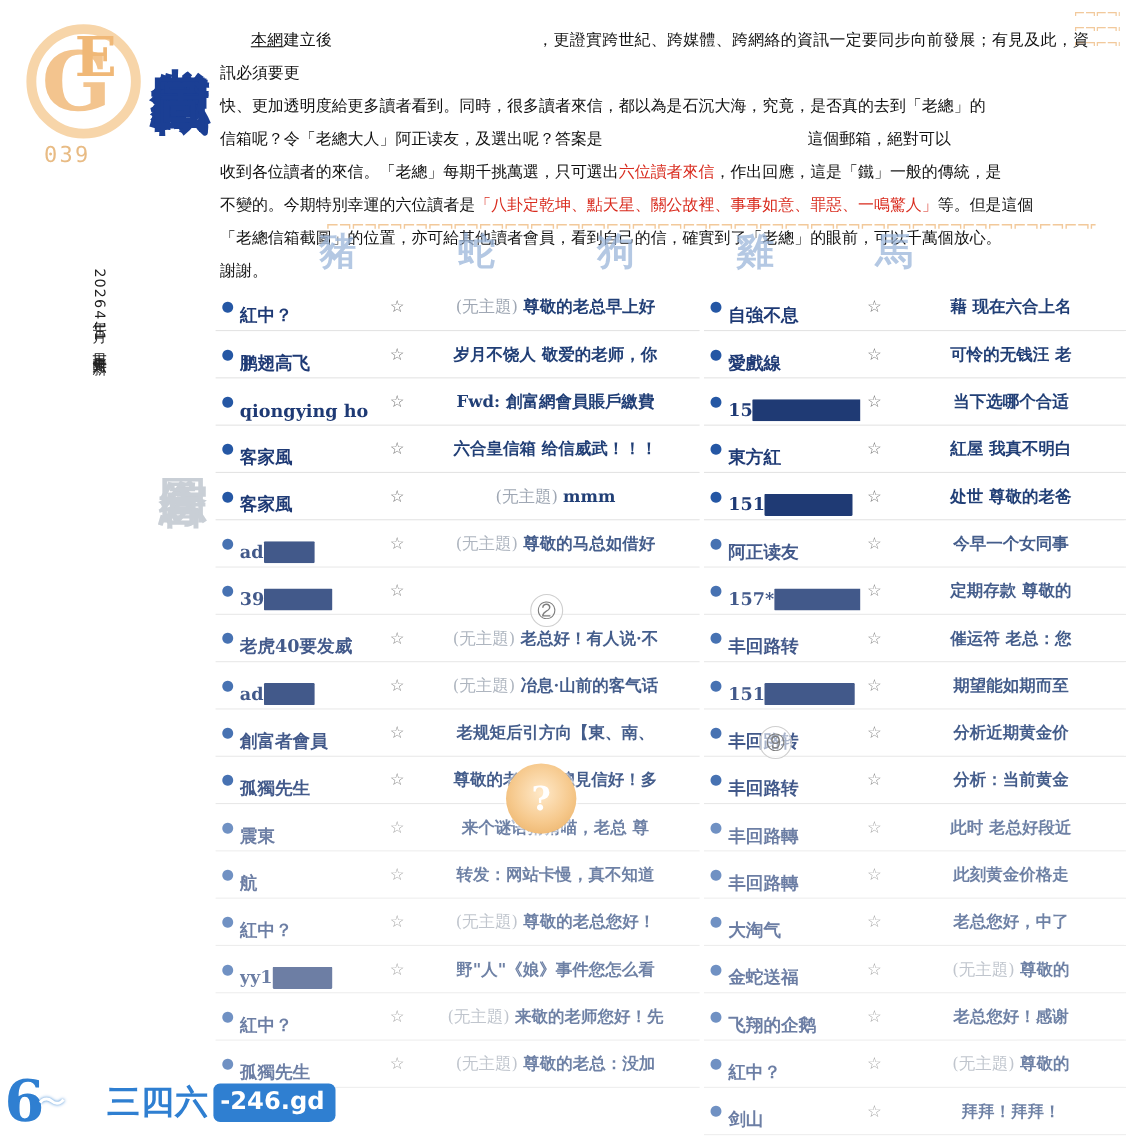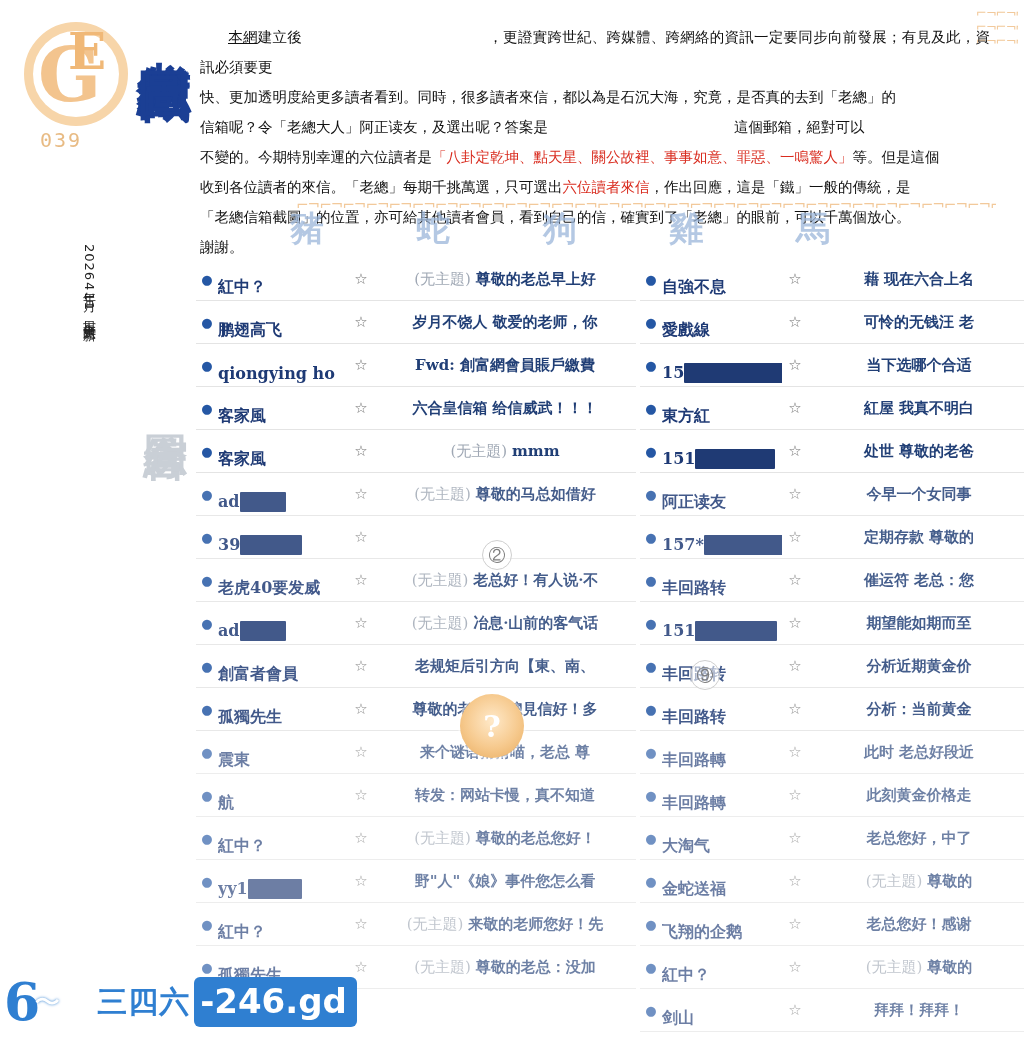--- a/index.html
+++ b/index.html
@@ -280,21 +280,21 @@
     font-size: 30px;
     font-weight: bold;
     color: #2f7fd1;
     font-family: "DejaVu Serif", serif;
     letter-spacing: 1px;
     margin-left: 35px;
   }
   .badge .dom {
     background: #2f7fd1;
     color: #ffffff;
-    font-size: 34px;
+    font-size: 22px;
     font-weight: bold;
     padding: 4px 10px 6px 6px;
     border-radius: 6px;
     margin-left: 4px;
     font-family: "DejaVu Sans", sans-serif;
   }
 </style>
 </head>
 <body>
 
@@ -319,24 +319,24 @@
 
 <div class="article">
   <p>
     <span class="indent"></span><span class="u">本網</span><span>建立後</span><span class="gap"></span><span>，更證實跨世紀、跨媒體、跨網絡的資訊一定要同步向前發展；有見及此，資訊必須要更</span>
   </p>
   <p><span>快、更加透明度給更多讀者看到。同時，很多讀者來信，都以為是石沉大海，究竟，是否真的去到「老總」的</span></p>
   <p>
     <span>信箱呢？令「老總大人」阿正读友，及選出呢？答案是</span><span class="gap"></span><span>這個郵箱，絕對可以</span>
   </p>
   <p>
-    <span>不變的。今期特別幸運的六位讀者是</span><span class="red">「八卦定乾坤、點天星、關公故裡、事事如意、罪惡、一鳴驚人」</span><span>等。但是這個</span>
+    <span>收到各位讀者的來信。「老總」每期千挑萬選，只可選出</span><span class="red">六位讀者來信</span><span>，作出回應，這是「鐵」一般的傳統，是</span>
   </p>
   <p>
-    <span>收到各位讀者的來信。「老總」每期千挑萬選，只可選出</span><span class="red">六位讀者來信</span><span>，作出回應，這是「鐵」一般的傳統，是</span>
+    <span>不變的。今期特別幸運的六位讀者是</span><span class="red">「八卦定乾坤、點天星、關公故裡、事事如意、罪惡、一鳴驚人」</span><span>等。但是這個</span>
   </p>
   <p><span>「老總信箱截圖」的位置，亦可給其他讀者會員，看到自己的信，確實到了「老總」的眼前，可以千萬個放心。</span></p>
   <p><span>謝謝。</span></p>
 </div>
 
 <div class="zodiac">
   <span>豬</span>
   <span>蛇</span>
   <span>狗</span>
   <span>雞</span>

